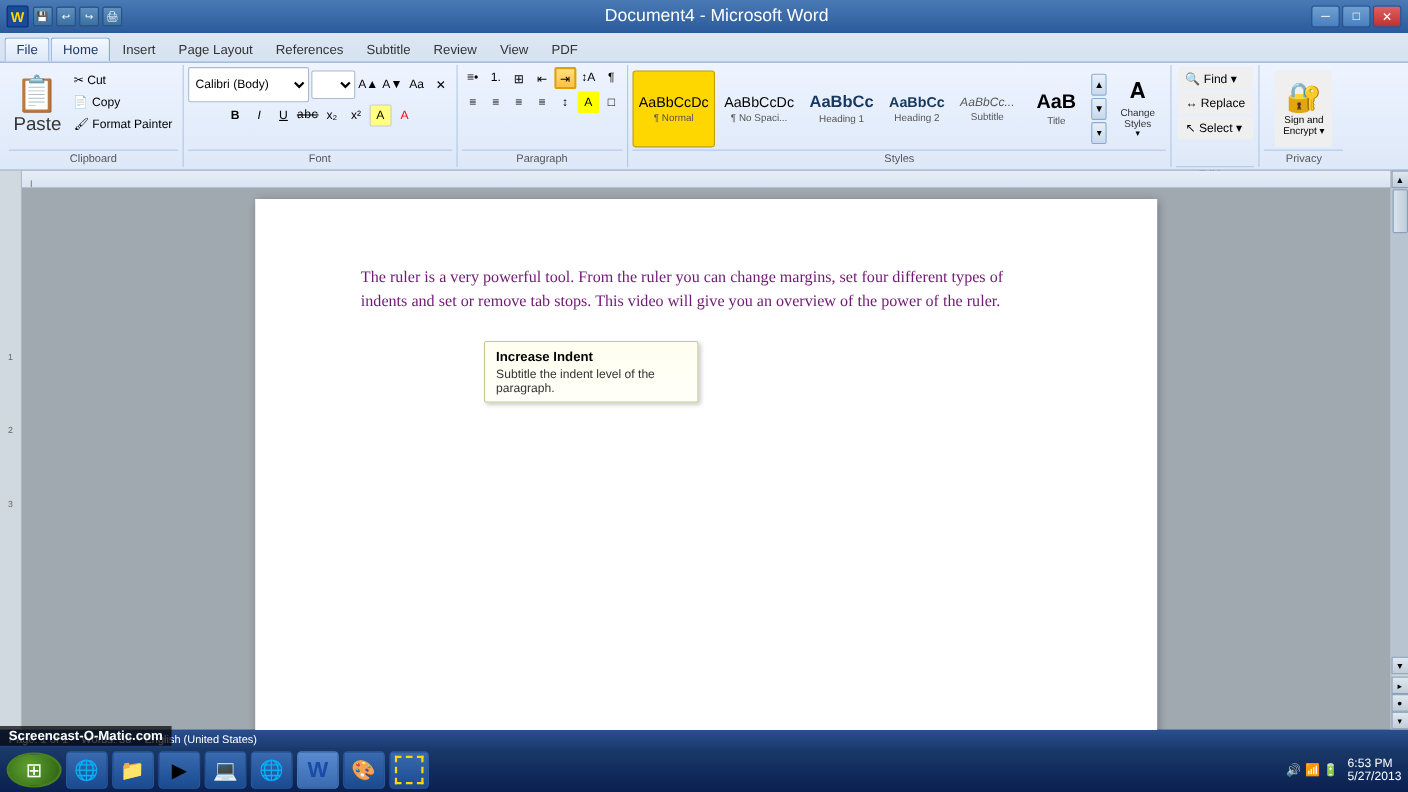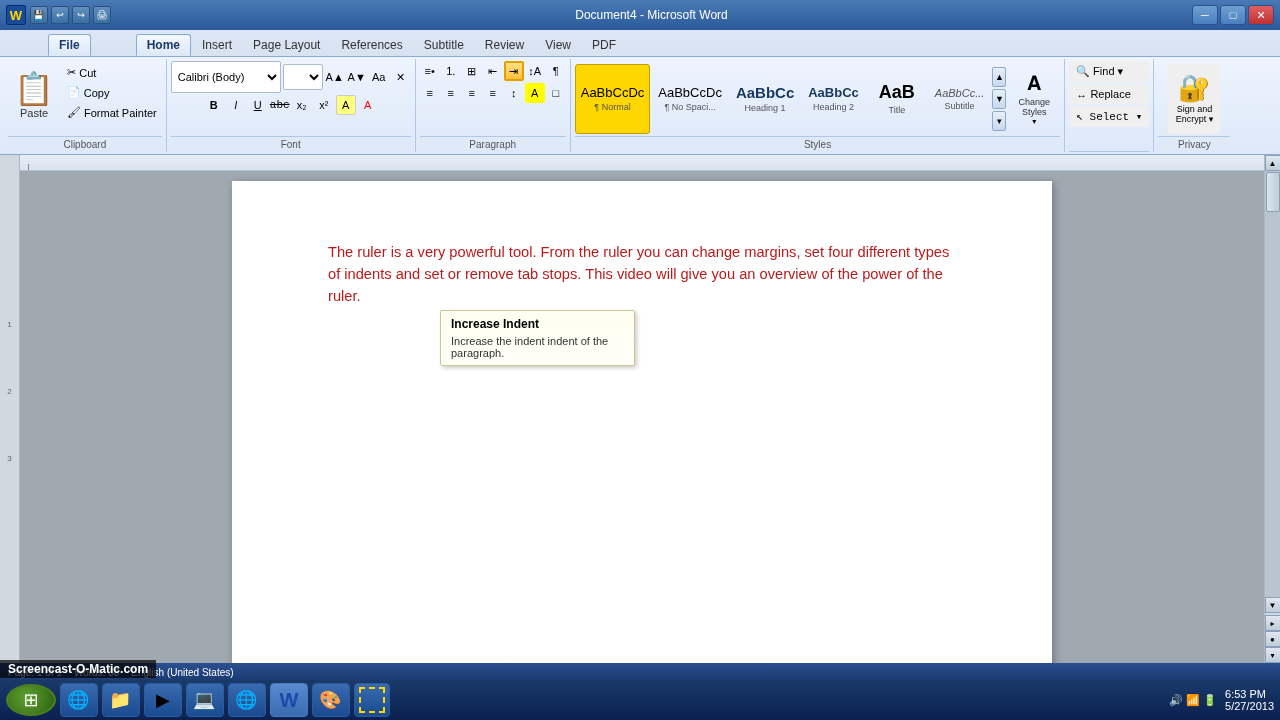--- a/index.html
+++ b/index.html
@@ -11,21 +11,21 @@
       height: 30px;
       display: flex;
       align-items: center;
       justify-content: space-between;
       padding: 0 6px;
       color: white;
     }
     #title-bar .title-text {
       flex: 1;
       text-align: center;
-      font-size: 12px;
+      font-size: 16px;
       font-weight: normal;
     }
     #title-bar .win-controls {
       display: flex;
       gap: 2px;
     }
     #title-bar .win-btn {
       width: 26px; height: 20px;
       background: linear-gradient(to bottom, #6fa0d0, #4a80c0);
       border: 1px solid #2a5090;
@@ -81,23 +81,22 @@
       cursor: pointer;
       border-radius: 3px 3px 0 0;
       color: #333;
       height: 22px;
       display: flex; align-items: center;
     }
     .ribbon-tab.active {
       background: linear-gradient(to bottom, #f4f8ff, #dde8f8);
       border: 1px solid #8aabcf;
       border-bottom: 1px solid #dde8f8;
-      font-weight: bold;
+      font-weight: normal;
       color: #1a3a6a;
-      margin-left: 44px;
     }
 
     
     #ribbon-content {
       background: linear-gradient(to bottom, #eef4ff 0%, #dde8f8 100%);
       border-top: 1px solid #8aabcf;
       display: flex;
       padding: 2px 4px;
       height: 98px;
       align-items: stretch;
@@ -139,21 +138,21 @@
       flex-direction: column;
       align-items: center;
       justify-content: center;
       width: 52px;
       height: 70px;
       border: 1px solid transparent;
       border-radius: 3px;
       cursor: pointer;
       padding: 2px;
     }
-    .paste-label { font-size: 11px; color: #333; margin-top: 2px; }
+    .paste-label { font-size: 17px; color: #333; margin-top: 2px; }
 
     .small-ribbon-btns {
       display: flex;
       flex-direction: column;
       justify-content: flex-start;
       gap: 1px;
       padding-top: 2px;
     }
     .small-ribbon-btn {
       display: flex;
@@ -304,24 +303,24 @@
     #word-page {
       width: 820px;
       min-height: 1056px;
       background: white;
       box-shadow: 2px 2px 8px rgba(0,0,0,0.3);
       padding: 60px 96px;
       position: relative;
     }
 
     #doc-text {
-      font-family: Liberation Sans, sans-serif;
+      font-family: Liberation Serif, serif;
       font-size: 11pt;
       line-height: 1.5;
-      color: #b91c1c;
+      color: #701a75;
     }
 
     
     #right-scrollbar {
       width: 16px;
       background: #d0d8e0;
       border-left: 1px solid #b0b8c0;
       display: flex;
       flex-direction: column;
       align-items: center;
@@ -576,27 +575,27 @@
           <div style="font-size:15px; color:#17375e; font-weight:bold;">AaBbCc</div>
           <div class="style-label">Heading 1</div>
         </div>
 
         <div class="style-item">
           <div style="font-size:13px; color:#17375e; font-weight:bold;">AaBbCc</div>
           <div class="style-label">Heading 2</div>
         </div>
 
         <div class="style-item">
+          <div style="font-size:11px; font-style:italic; color:#555;">AaBbCc...</div>
+          <div class="style-label">Subtitle</div>
+        </div>
+
+        <div class="style-item">
           <div style="font-size:18px; font-weight:bold;">AaB</div>
           <div class="style-label">Title</div>
-        </div>
-
-        <div class="style-item">
-          <div style="font-size:11px; font-style:italic; color:#555;">AaBbCc...</div>
-          <div class="style-label">Subtitle</div>
         </div>
 
         <div class="style-scroll">
           <div class="style-scroll-btn">▲</div>
           <div class="style-scroll-btn">▼</div>
           <div class="style-scroll-btn">▾</div>
         </div>
 
         <div class="change-styles-btn">
           <div style="font-size:20px;">𝐀</div>
@@ -605,21 +604,21 @@
         </div>
       </div>
       <div class="ribbon-group-label">Styles</div>
     </div>
 
     <div class="ribbon-group" id="group-editing">
       <div class="ribbon-group-content">
         <div style="display:flex;flex-direction:column;gap:2px;">
           <button class="small-ribbon-btn" style="padding:3px 6px;border:1px solid transparent;border-radius:2px;">🔍 Find ▾</button>
           <button class="small-ribbon-btn" style="padding:3px 6px;border:1px solid transparent;border-radius:2px;">↔ Replace</button>
-          <button class="small-ribbon-btn" style="padding:3px 6px;border:1px solid transparent;border-radius:2px;font-family:Liberation Mono, monospace;">↖ Select ▾</button>
+          <button class="small-ribbon-btn" style="padding:3px 6px;border:1px solid transparent;border-radius:2px;">↖ Select ▾</button>
         </div>
       </div>
       <div class="ribbon-group-label">Editing</div>
     </div>
 
     <div class="ribbon-group" id="group-privacy">
       <div class="ribbon-group-content">
         <button class="paste-btn">
           <div style="font-size:26px;">🔐</div>
           <div style="font-size:9px;text-align:center;">Sign and<br>Encrypt ▾</div>
@@ -648,21 +647,21 @@
     </div>
 
     <div id="page-container">
       <div id="word-page">
         <div id="doc-text">The ruler is a very powerful tool. From the ruler you can change margins, set four different types of indents and set or remove tab stops. This video will give you an overview of the power of the ruler.</div>
       </div>
     </div>
 
     <div id="tooltip">
       <div class="tooltip-title">Increase Indent</div>
-      <div class="tooltip-body">Increase the indent indent of the paragraph.</div>
+      <div class="tooltip-body">Subtitle the indent level of the paragraph.</div>
     </div>
   </div>
 
   <div id="right-scrollbar">
     <div class="scroll-btn">▲</div>
     <div class="scroll-track">
       <div class="scroll-thumb"></div>
     </div>
     <div class="scroll-btn">▼</div>
     <div class="scroll-btn" style="margin-top:2px;">▸</div>

